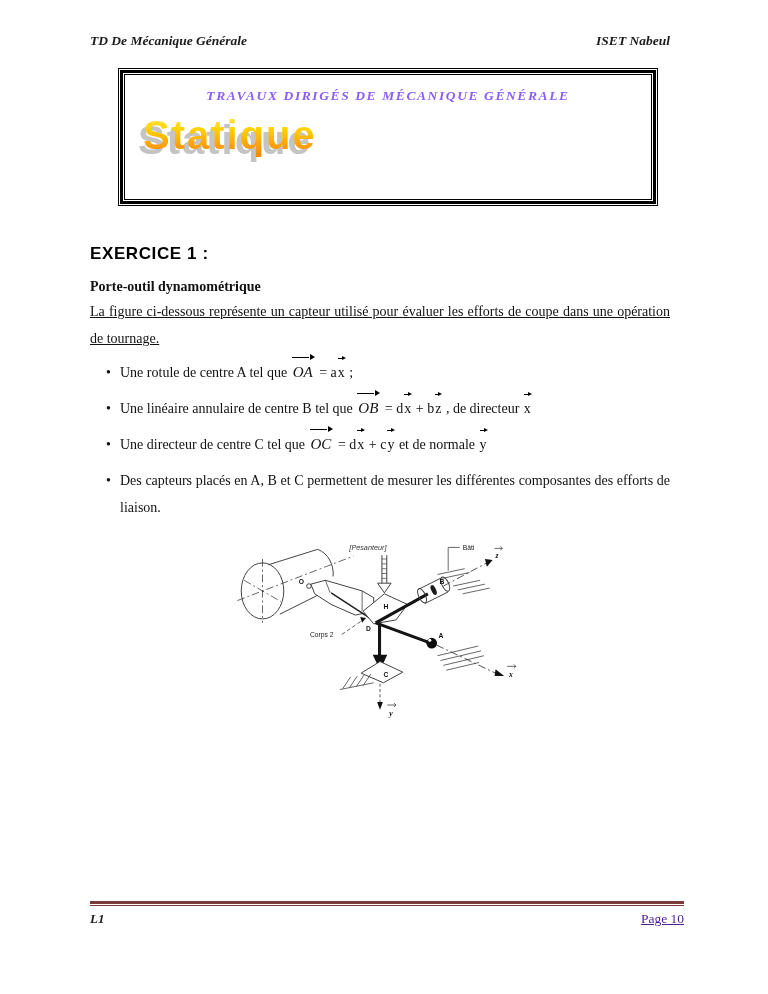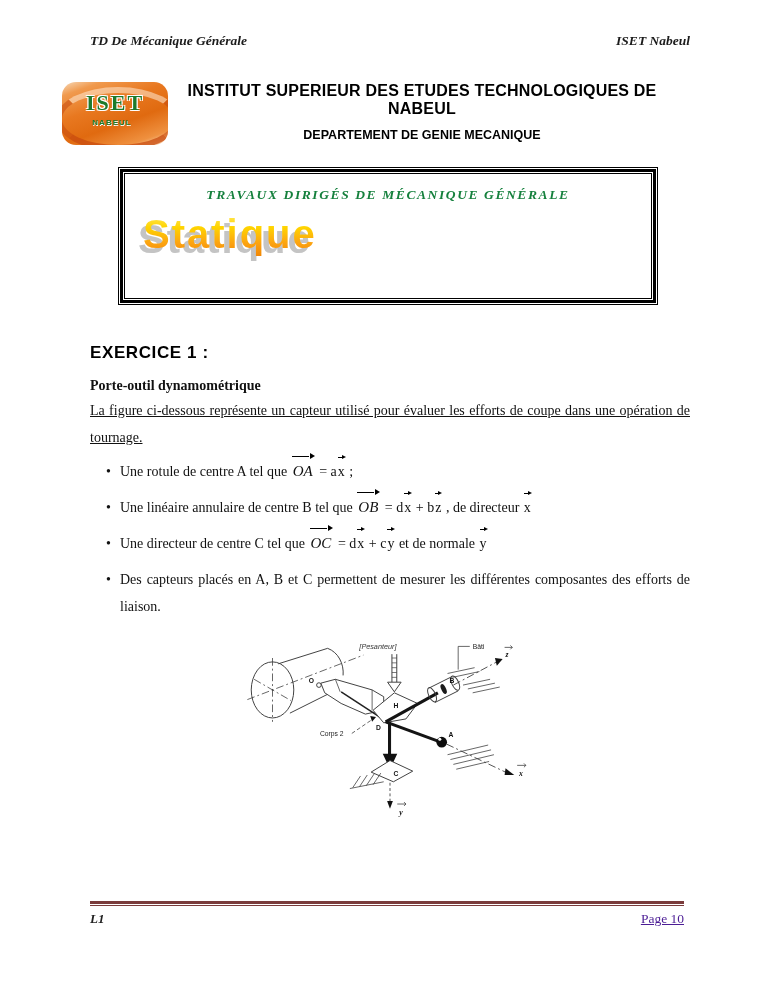--- a/index.html
+++ b/index.html
@@ -1,19 +1,19 @@
 <!DOCTYPE html>
 <html><head>
 <meta charset="utf-8">
 <style>
   * { margin:0; padding:0; box-sizing:border-box; }
   html,body { background:#ffffff; }
   body { width:768px; height:994px; position:relative; overflow:hidden;
          font-family:"Liberation Serif", serif; color:#111; }
-  .page { position:relative; width:768px; height:994px; padding:33px 78px 0 90px; }
+  .page { position:relative; width:768px; height:994px; padding:33px 98px 0 90px; }
 
   
   .runhead { display:flex; justify-content:space-between; align-items:baseline; }
   .runhead span { font:bold italic 13.5px "Liberation Serif", serif; color:#1c1c1c; }
 
   
   .brand-row { position:relative; height:66px; margin-top:33px; }
   .logo { position:absolute; left:-28px; top:0; width:106px; height:63px;
           background:linear-gradient(160deg,#f7d9b8 0%, #f09a4e 14%, #e87820 38%, #e06a10 62%, #ef9140 86%, #f8e3cc 100%);
           border-radius:14px; overflow:hidden; }
@@ -28,21 +28,21 @@
           text-shadow:0.5px 0.5px 0 #fff; }
   .brand-text { text-align:center; padding-left:64px; }
   .brand-title { font:bold 16px "Liberation Sans", sans-serif; color:#000; letter-spacing:0.2px; }
   .brand-dept  { font:bold 12.5px "Liberation Sans", sans-serif; color:#000; margin-top:10px; }
 
   
   .banner-box { margin:19px 0 0 28px; width:540px; border:1px solid #000; padding:1px; }
   .banner-mid { border:3px solid #000; padding:1px; }
   .banner-inner { border:1px solid #000; padding:13px 18px 11px 18px; min-height:126px; }
   .banner-title { text-align:center; font:italic bold 13.5px "Liberation Serif", serif;
-                  letter-spacing:1.6px; color:#15803d; }
+                  letter-spacing:1.6px; color:#8b5cf6; }
   .wordart-line { text-align:left; margin-top:9px; height:52px; }
   .wordart-wrap { position:relative; display:inline-block; }
   .wordart-shadow { position:absolute; left:-5px; top:5px;
                   font:bold 40px "Liberation Sans", sans-serif; letter-spacing:2px; color:#c4c4c4; }
   .wordart-main { position:relative; font:bold 40px "Liberation Sans", sans-serif; letter-spacing:2px;
                   color:#f79400; }
   @supports (-webkit-background-clip: text) {
     .wordart-main { background:linear-gradient(180deg,#ffec6a 0%, #ffd400 35%, #fca411 70%, #f28705 100%);
                     -webkit-background-clip:text; background-clip:text; -webkit-text-fill-color:transparent; }
   }
@@ -88,30 +88,20 @@
 </head>
 <body>
 
 <div class="page">
 
   <div class="runhead">
     <span>TD De Mécanique Générale</span>
     <span>ISET Nabeul</span>
   </div>
 
-  <div class="brand-row">
-    <div class="logo">
-      <div class="logo-iset">ISET</div>
-      <div class="logo-nabeul">NABEUL</div>
-    </div>
-    <div class="brand-text">
-      <div class="brand-title">INSTITUT SUPERIEUR DES ETUDES TECHNOLOGIQUES DE NABEUL</div>
-      <div class="brand-dept">DEPARTEMENT DE GENIE MECANIQUE</div>
-    </div>
-  </div>
 
   <div class="banner-box">
     <div class="banner-mid">
       <div class="banner-inner">
         <div class="banner-title">TRAVAUX DIRIGÉS DE MÉCANIQUE GÉNÉRALE</div>
         <div class="wordart-line">
           <span class="wordart-wrap">
             <span class="wordart-shadow">Statique</span>
             <span class="wordart-main">Statique</span>
           </span>

